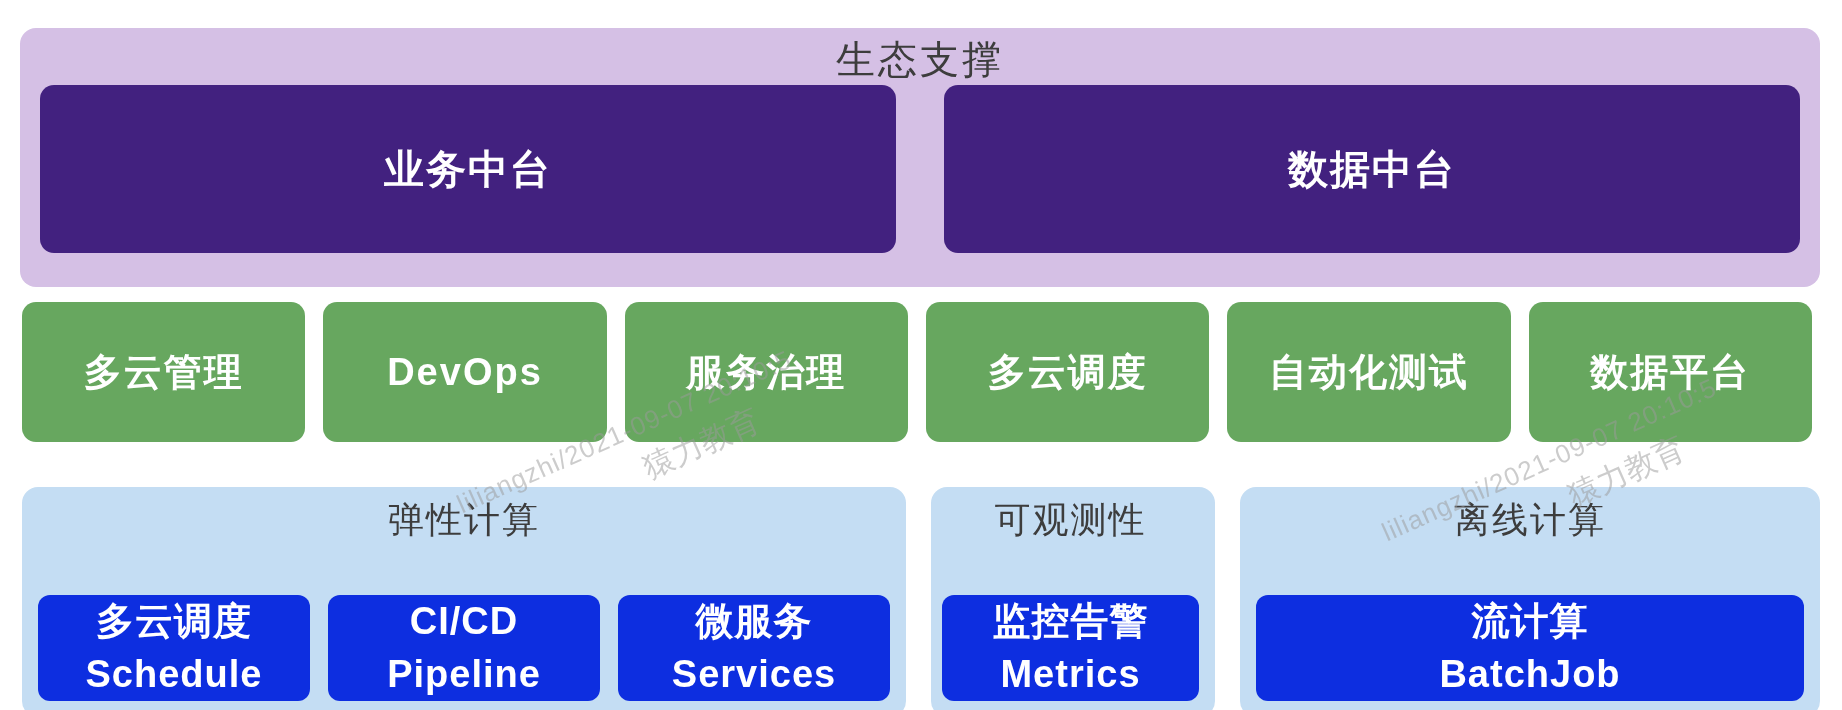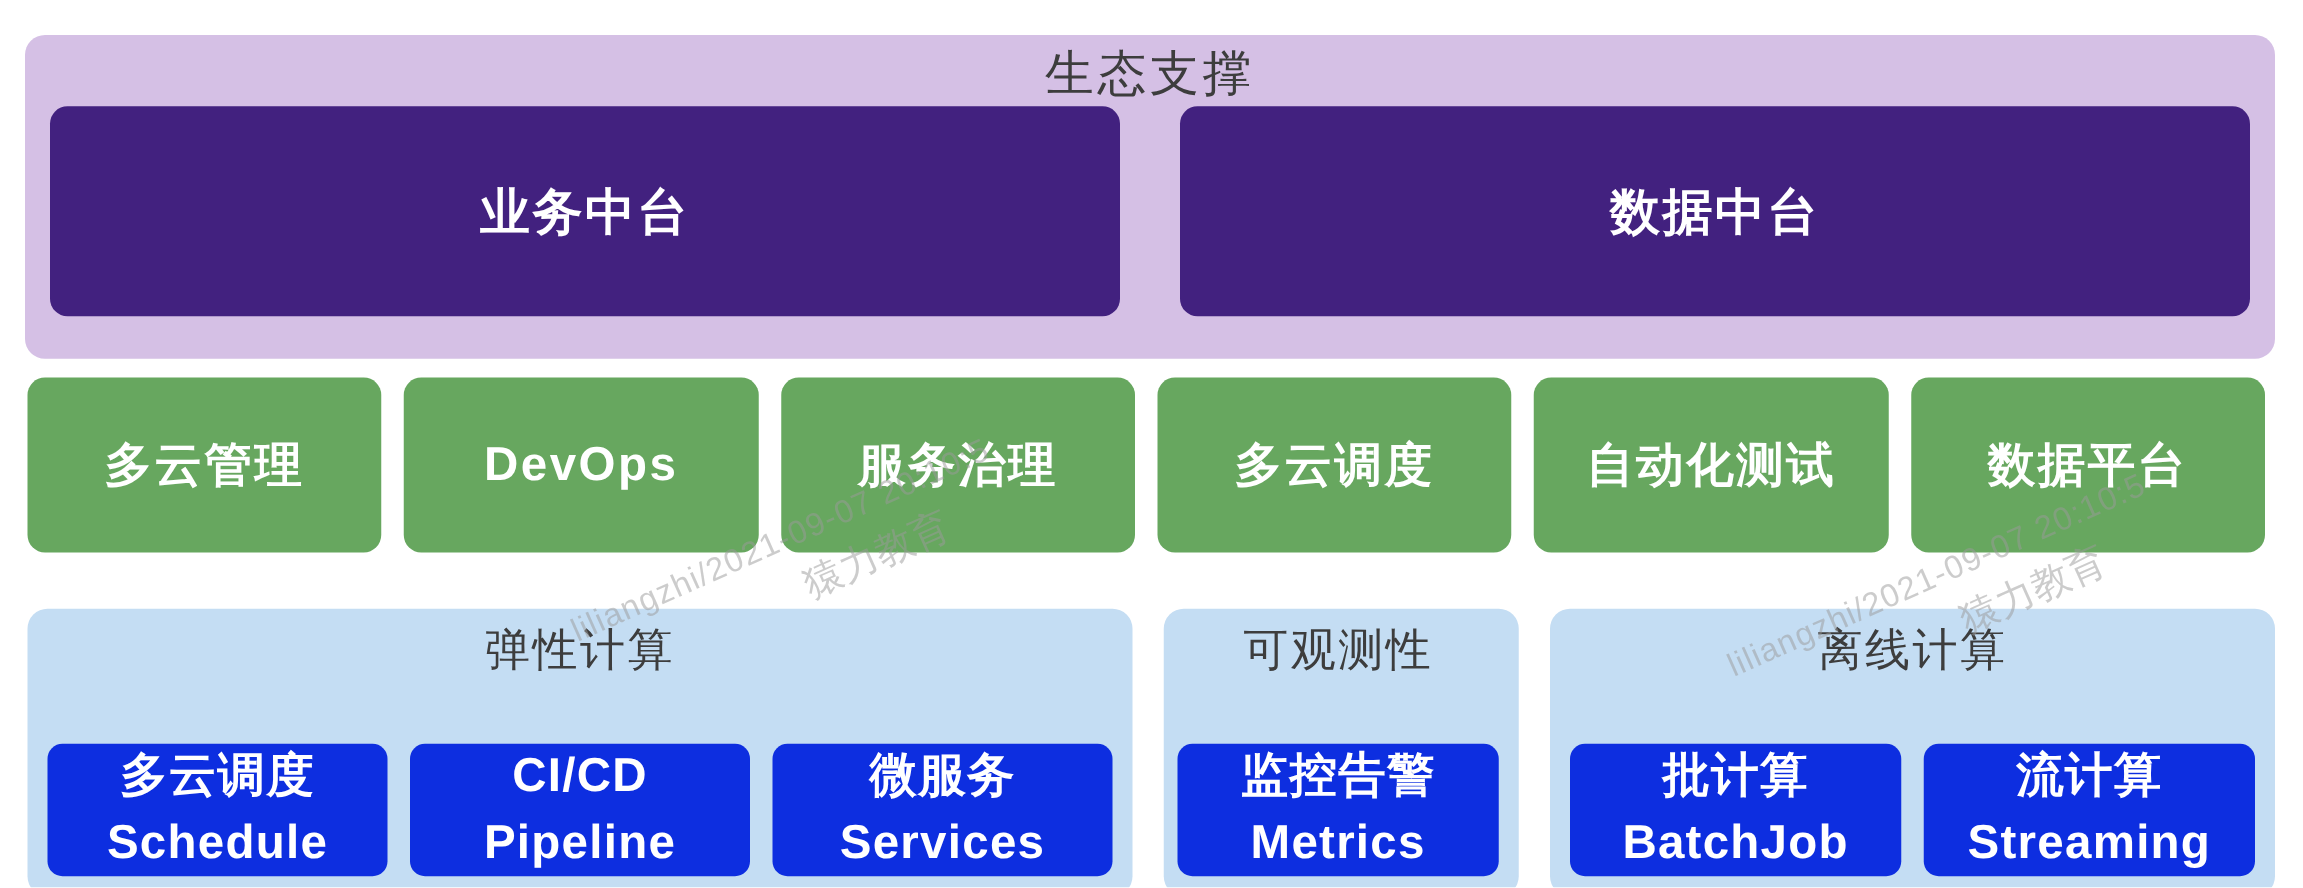--- a/index.html
+++ b/index.html
@@ -181,27 +181,23 @@
           <span>监控告警</span>
           <span>Metrics</span>
         </div>
       </div>
     </div>
 
     <div class="group group-offline">
       <div class="group-title">离线计算</div>
       <div class="group-items">
         <div class="blue-box">
-          <span>批计算</span>
+          <span>流计算</span>
           <span>BatchJob</span>
         </div>
-        <div class="blue-box">
-          <span>流计算</span>
-          <span>Streaming</span>
-        </div>
       </div>
     </div>
 
   </div>
 
   <div class="wm wm-a">
     <div class="wm-line1">liliangzhi/2021-09-07 20:10:5</div>
     <div class="wm-line2">猿力教育</div>
   </div>
   <div class="wm wm-b">

